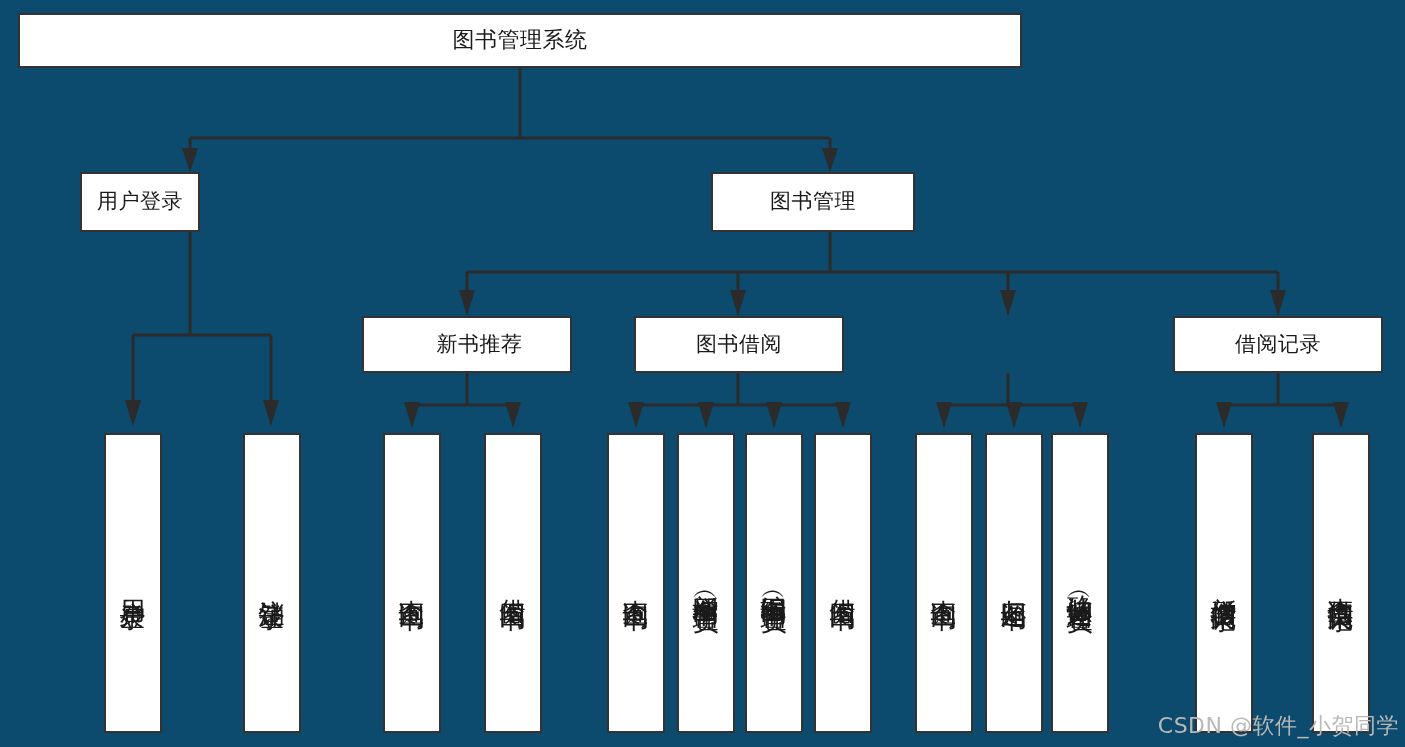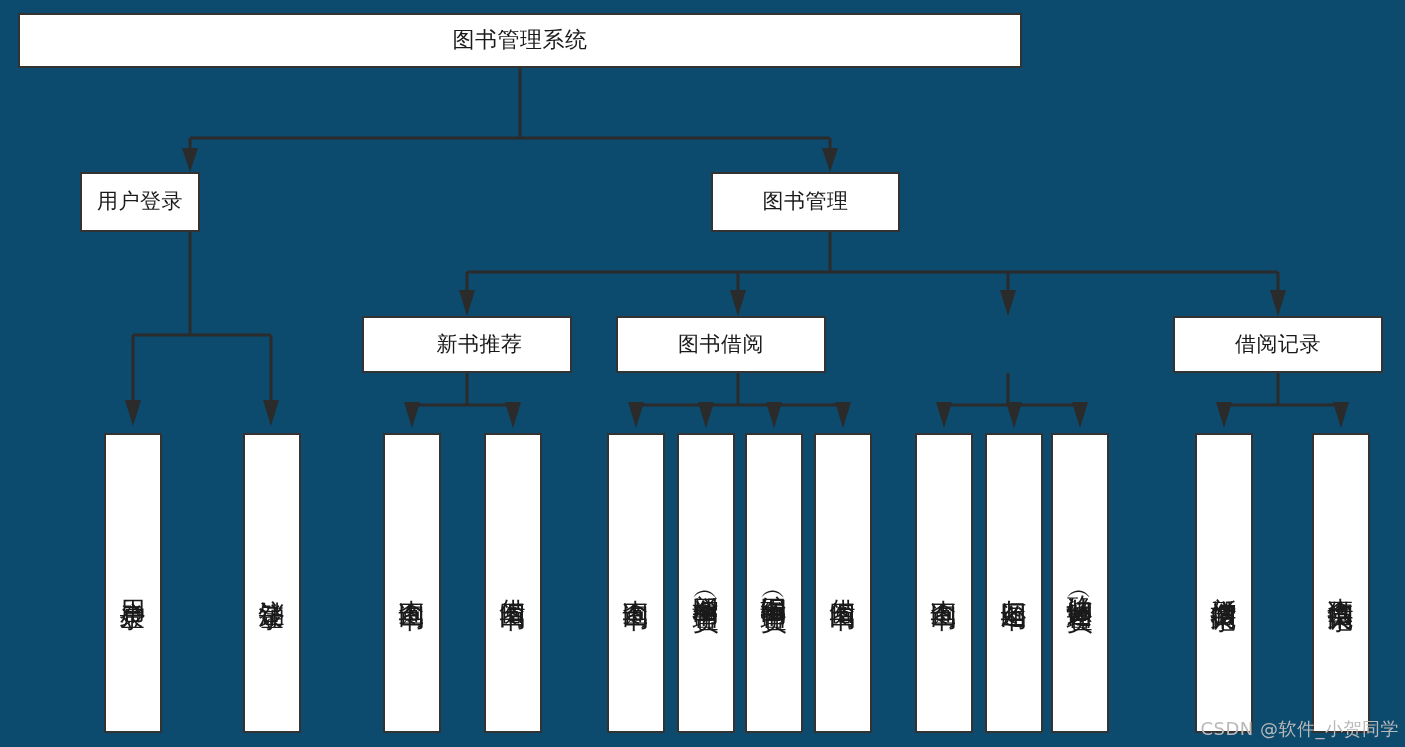--- a/index.html
+++ b/index.html
@@ -61,21 +61,21 @@
     font-size: 26px;
     line-height: 1.0;
     letter-spacing: 2px;
     white-space: nowrap;
     text-align: center;
   }
   .watermark {
     position: absolute;
     right: 6px;
     bottom: 6px;
-    font-size: 18px;
+    font-size: 22px;
     color: #b9b9b9;
     letter-spacing: 0.5px;
     white-space: nowrap;
     font-family: "DejaVu Sans", "Liberation Sans", sans-serif;
   }
 </style>
 </head>
 <body>
 
 <div id="diagram-root">
@@ -160,29 +160,29 @@
   </svg>
 
   <div class="node horiz root" style="left:18px; top:13px; width:1004px; height:55px;">
     <span class="label">图书管理系统</span>
   </div>
 
   <div class="node horiz" style="left:80px; top:172px; width:120px; height:60px;">
     <span class="label">用户登录</span>
   </div>
 
-  <div class="node horiz" style="left:711px; top:172px; width:189px; height:60px;text-align:center;">
+  <div class="node horiz" style="left:711px; top:172px; width:204px; height:60px;text-align:center;">
     <span class="label">图书管理</span>
   </div>
 
   <div class="node horiz" style="left:362px; top:316px; width:210px; height:57px;padding-left:25px;">
     <span class="label">新书推荐</span>
   </div>
 
-  <div class="node horiz" style="left:616px; top:316px; width:210px; height:57px;">
+  <div class="node horiz" style="left:634px; top:316px; width:210px; height:57px;">
     <span class="label">图书借阅</span>
   </div>
 
 
   <div class="node horiz" style="left:1173px; top:316px; width:210px; height:57px;text-align:center;">
     <span class="label">借阅记录</span>
   </div>
 
   <div class="node vert" style="left:104px; top:433px; width:58px; height:300px;">
     <span class="label">用户登录</span>

